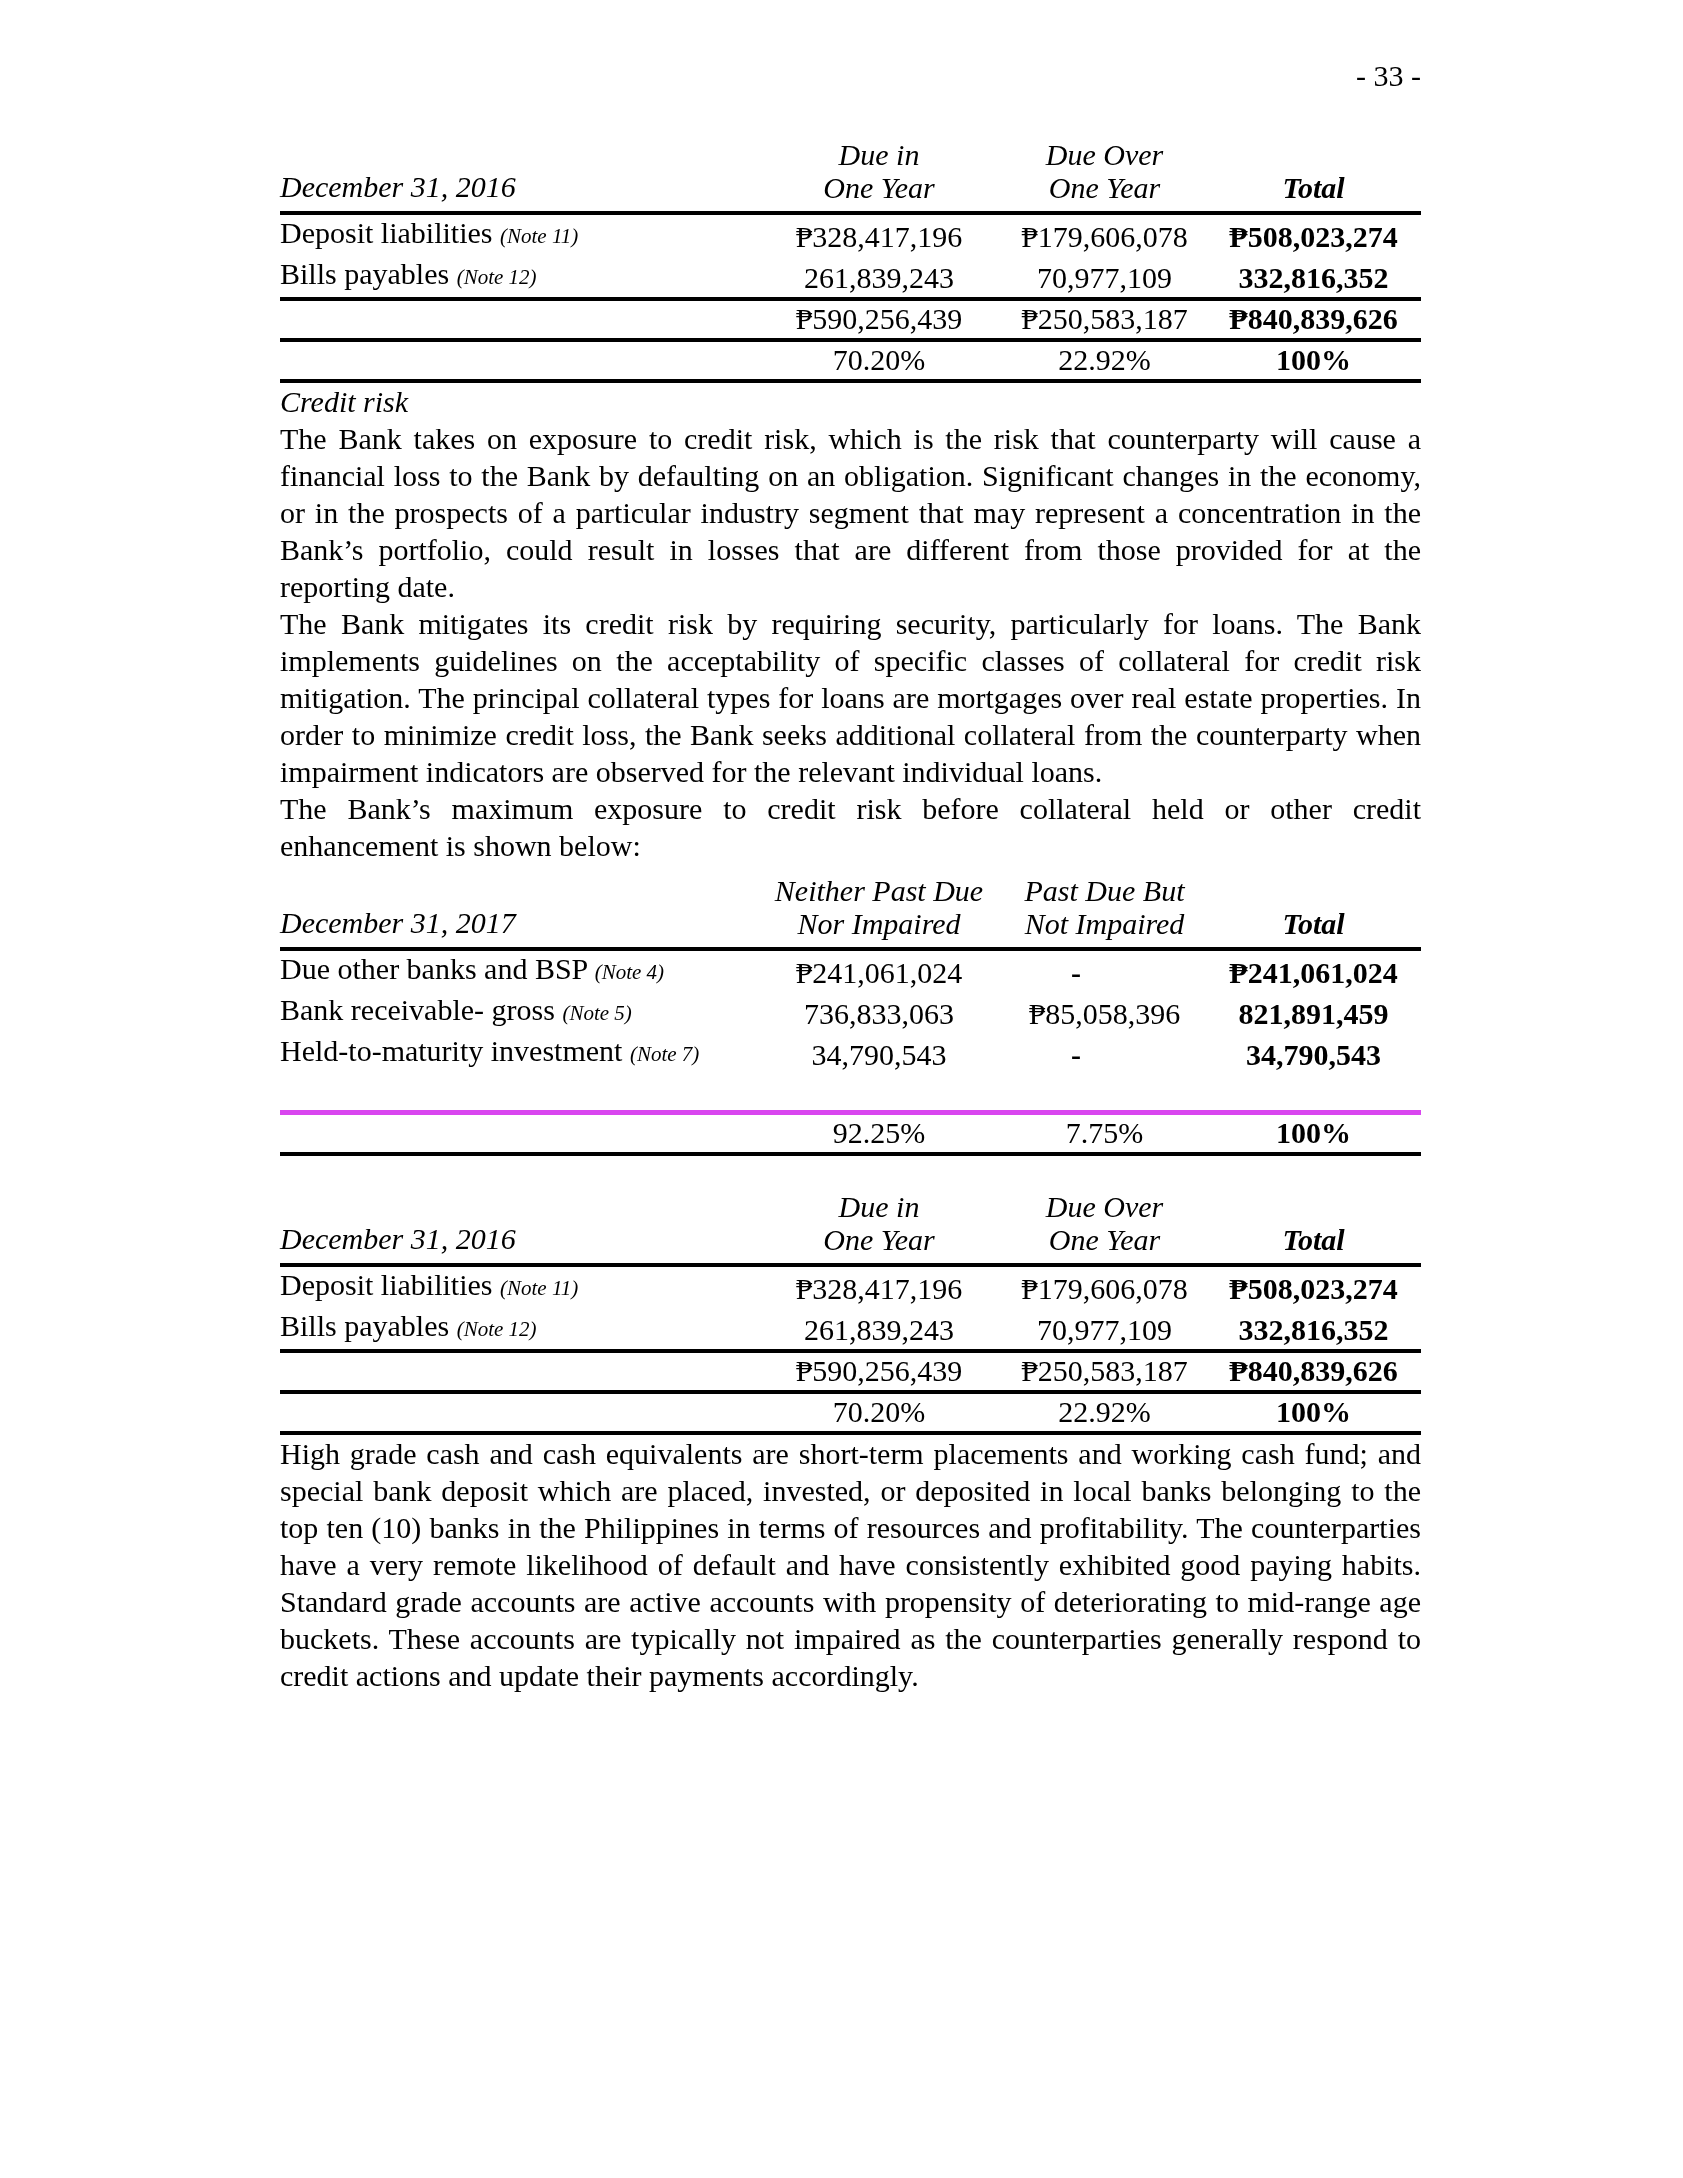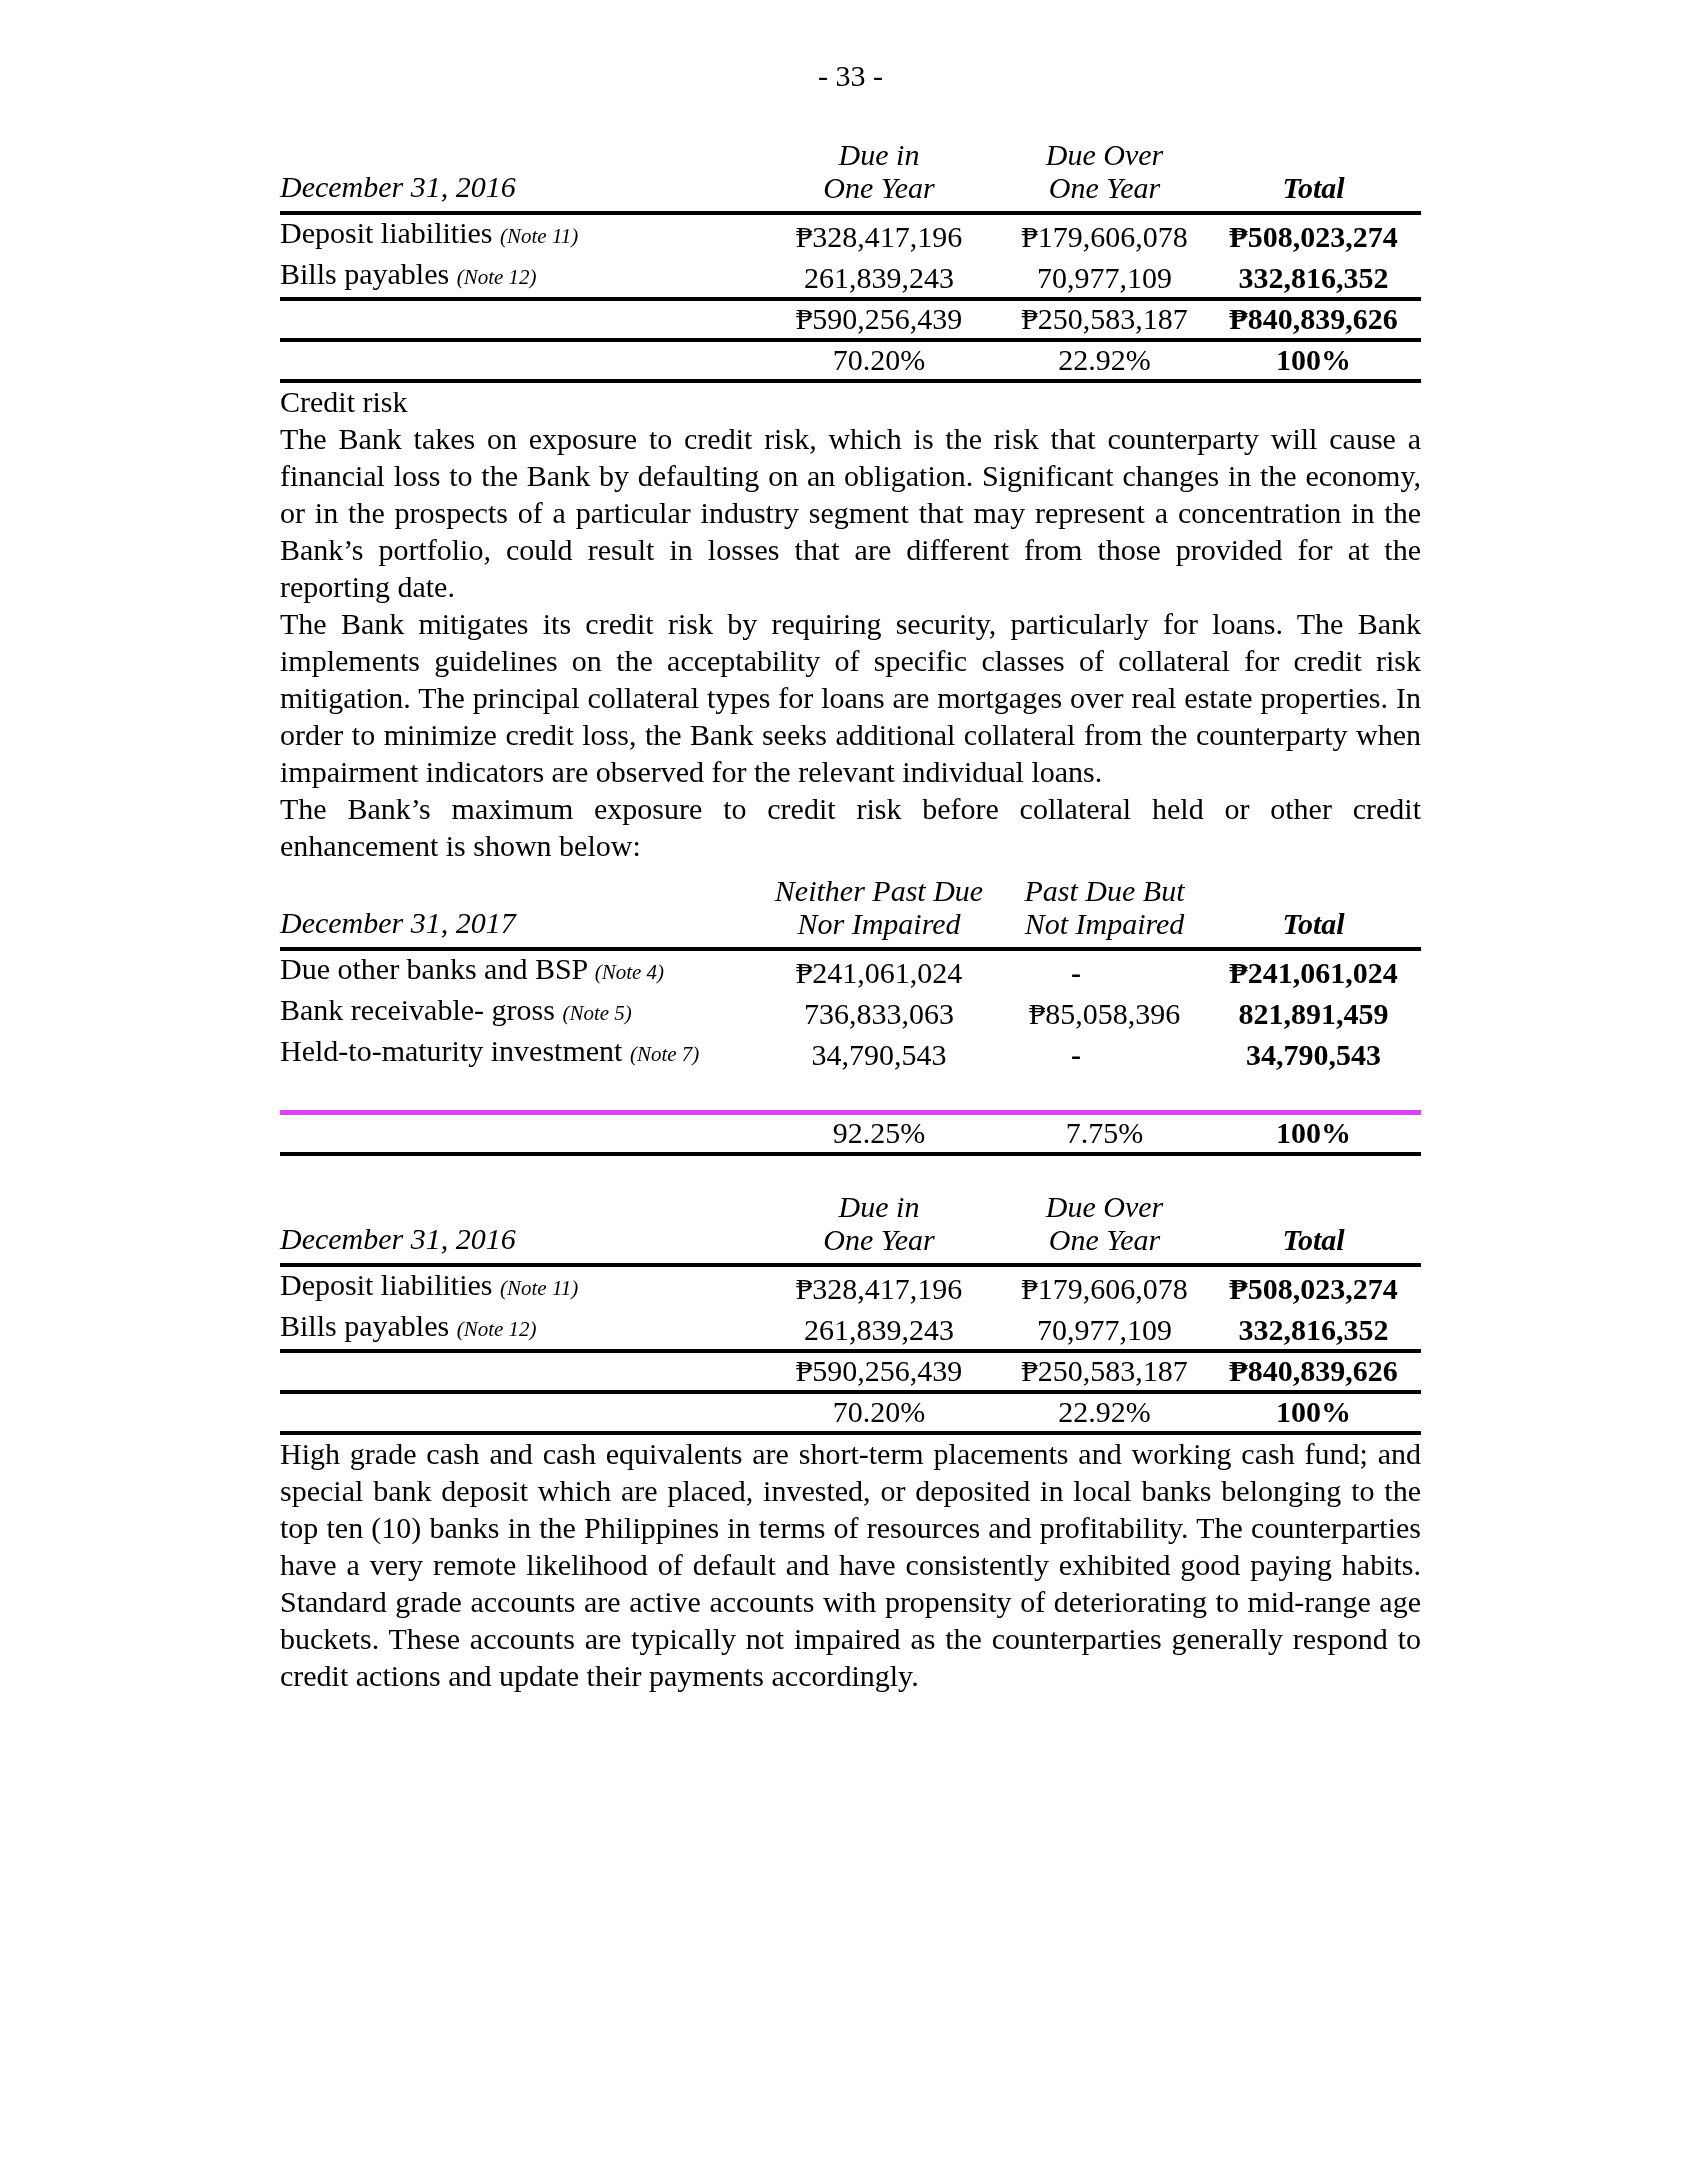--- a/index.html
+++ b/index.html
@@ -5,25 +5,25 @@
   html, body { margin:0; padding:0; background:#ffffff; }
   .page {
     width:1683px; height:2178px;
     background:#ffffff; color:#000000;
     font-family:"Liberation Serif","DejaVu Serif",serif;
     box-sizing:border-box;
     padding:57px 262px 0 280px;
     position:relative;
     overflow:hidden;
   }
-  .page-number { font-size:30px; line-height:37px; text-align:center; margin:0; }
+  .page-number { font-size:30px; line-height:37px; text-align:right; margin:0; }
   p.body-text {
     font-size:30px; line-height:37px; text-align:justify; margin:0;
   }
-  .heading-italic { }
+  .heading-italic { font-style:italic; }
 
   table.fin { width:100%; border-collapse:collapse; table-layout:fixed; }
   table.fin td {
     font-size:30px; line-height:35px; height:35px;
     vertical-align:bottom; padding:0 0 2px 0; white-space:nowrap;
     overflow:visible;
   }
   table.fin tr.hdr-row td { font-style:italic; padding-bottom:7px; }
   table.fin tr.hdr-row td div { line-height:33px; }
   .num { text-align:center; }

